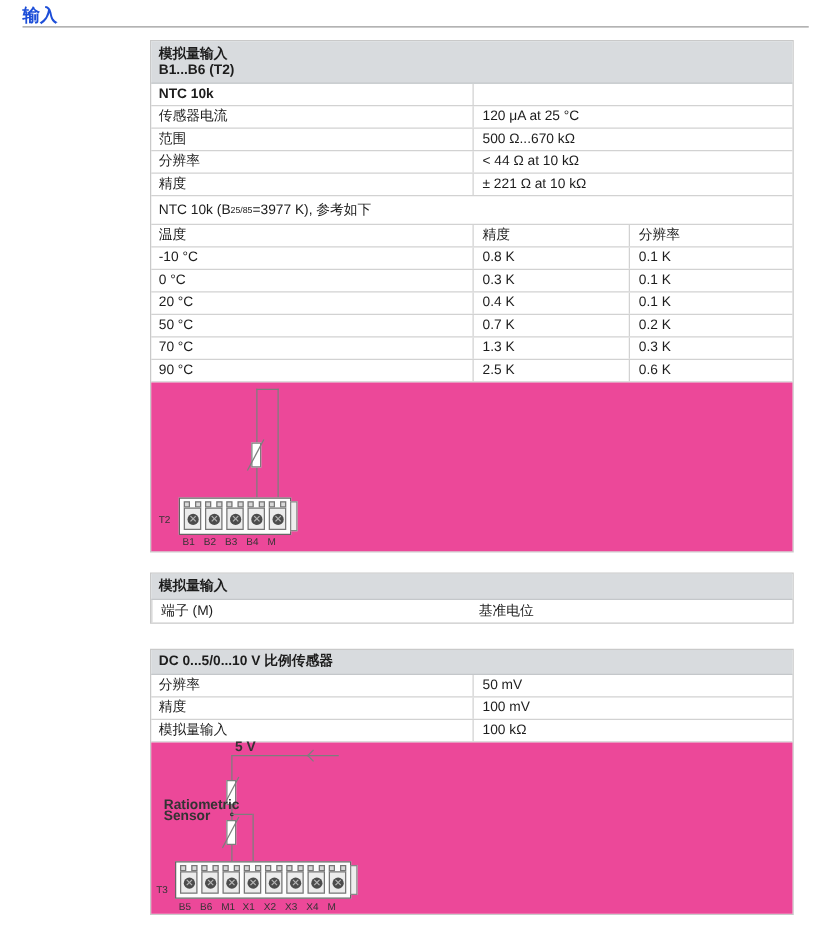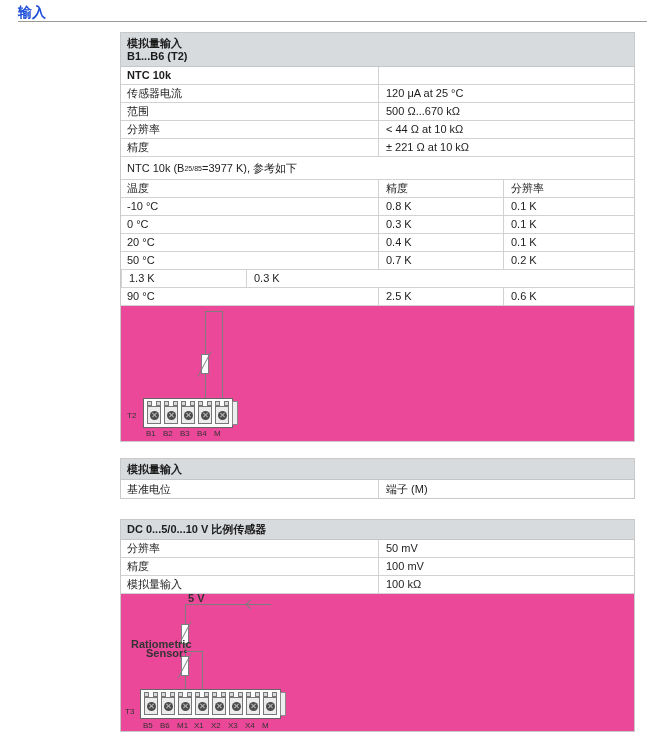--- a/index.html
+++ b/index.html
@@ -153,20 +153,21 @@
       <div class="cell c-1">20 °C</div>
       <div class="cell c-2">0.4 K</div>
       <div class="cell c-3">0.1 K</div>
     </div>
     <div class="row">
       <div class="cell c-1">50 °C</div>
       <div class="cell c-2">0.7 K</div>
       <div class="cell c-3">0.2 K</div>
     </div>
     <div class="row">
+      <div class="cell c-1">70 °C</div>
       <div class="cell c-2">1.3 K</div>
       <div class="cell c-3">0.3 K</div>
     </div>
     <div class="row">
       <div class="cell c-1">90 °C</div>
       <div class="cell c-2">2.5 K</div>
       <div class="cell c-3">0.6 K</div>
     </div>
 
     <div class="diag diag-t2">
@@ -233,22 +234,22 @@
         <span>M</span>
       </div>
     </div>
   </div>
 
   <div class="tbl tbl-gap16" style="margin-top:16px;">
     <div class="thead">
       <span class="t1">模拟量输入</span>
     </div>
     <div class="row">
+      <div class="cell c-val">端子 (M)</div>
       <div class="cell c-label">基准电位</div>
-      <div class="cell c-val">端子 (M)</div>
     </div>
   </div>
 
   <div class="tbl" style="margin-top:20px;">
     <div class="thead" style="padding-top:3px;">
       <span class="t1">DC 0...5/0...10 V 比例传感器</span>
     </div>
     <div class="row">
       <div class="cell c-label">分辨率</div>
       <div class="cell c-val">50 mV</div>
@@ -269,21 +270,21 @@
       <div class="vline" style="left:64px; top:10px; height:85px;"></div>
 
       <div class="ntc" style="left:60px; top:30px;"></div>
       <div class="junction" style="left:63px; top:56px;"></div>
       <div class="hline" style="left:64px; top:57px; width:17px;"></div>
       <div class="vline" style="left:81px; top:57px; height:38px;"></div>
       <div class="ntc" style="left:60px; top:62px;"></div>
 
       <div class="small-note" style="left:10px; top:46px;">
         <span style="display:block;">Ratiometric</span>
-        <span style="display:block;margin-left:15px;">Sensor</span>
+        <span style="display:block;">Sensor</span>
       </div>
 
       <div class="tblock" style="left:19px; top:95px;">
         <div class="ttab"></div>
         <div class="tcell">
             <div class="comb">
               <i></i>
               <i></i>
             </div>
             <div class="screwbox">

